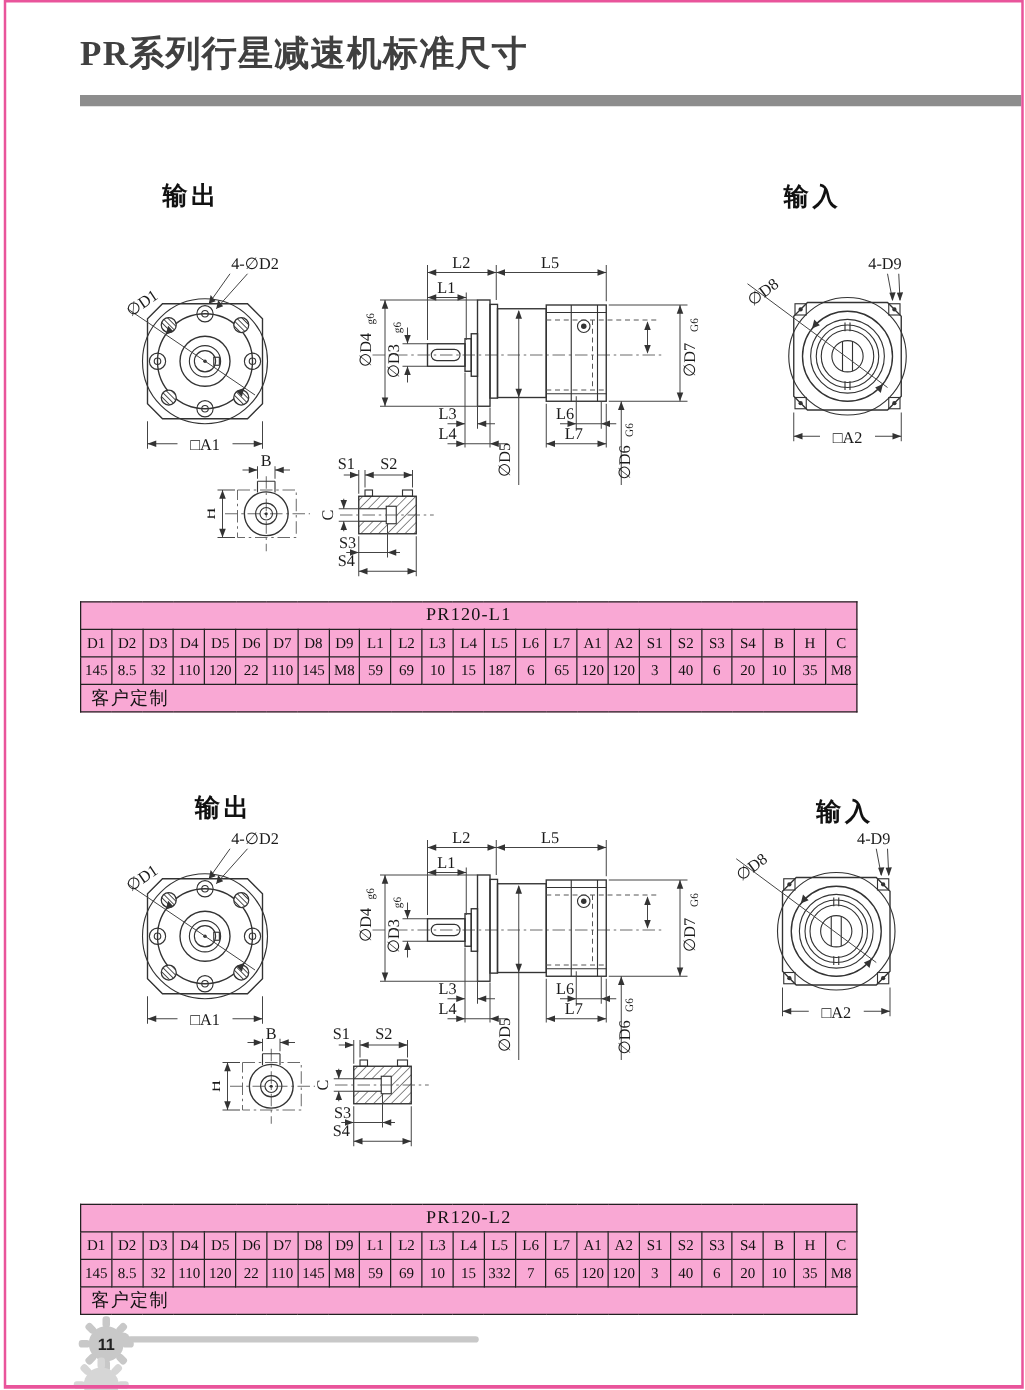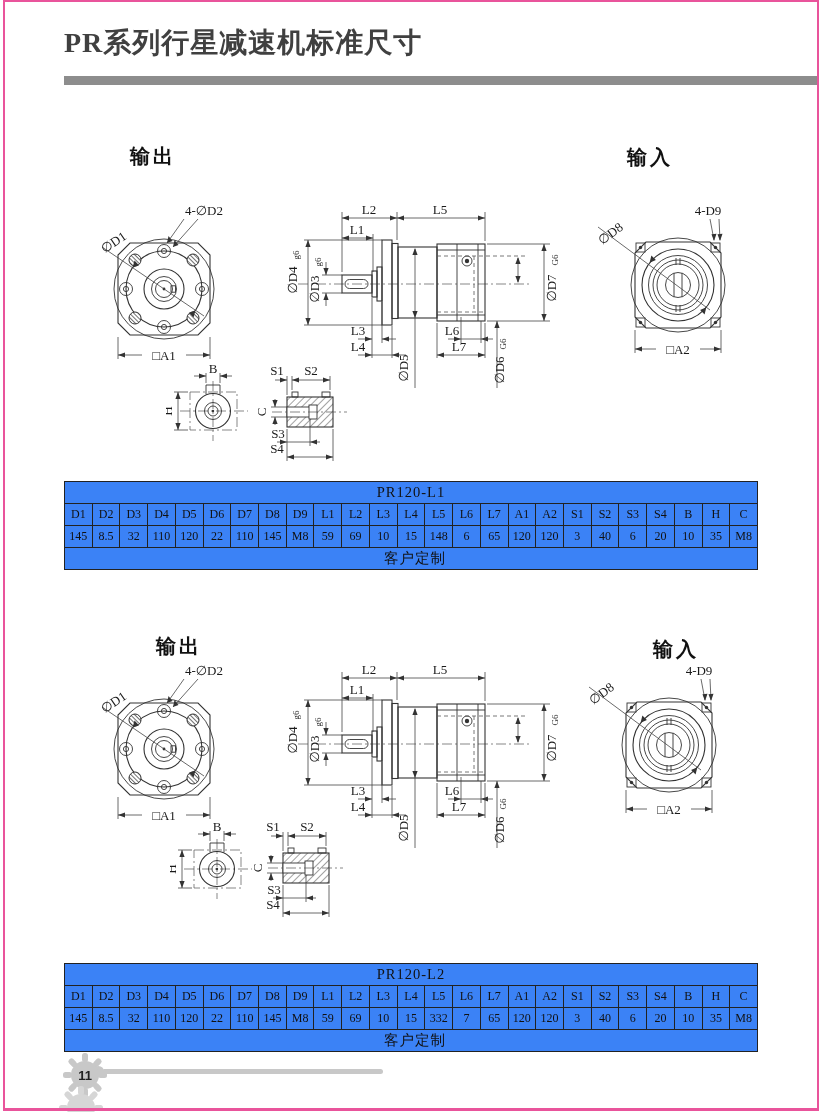--- a/index.html
+++ b/index.html
@@ -8,26 +8,26 @@
   .border-frame{position:absolute;top:0;left:3px;right:1px;bottom:1px;
         border:2px solid #e9549b;border-bottom-width:3px;pointer-events:none;z-index:6;}
   .abs{position:absolute;}
   .page-title{position:absolute;left:64px;top:24px;font-size:28px;font-weight:bold;
         color:#404040;letter-spacing:1px;white-space:nowrap;}
   .title-bar{position:absolute;left:64px;top:76px;width:753px;height:9px;background:#8d8d8d;}
   .io-label{position:absolute;font-size:20px;font-weight:bold;letter-spacing:3px;color:#111;white-space:nowrap;}
   .section{position:absolute;left:0;top:0;width:820px;height:575px;}
   .sec2{top:458px;}
   
-  .dim-table{position:absolute;left:64px;top:481px;width:694px;border-collapse:collapse;
-        table-layout:fixed;background:#3b82f6;}
+  .dim-table{position:absolute;left:64px;top:481px;width:622px;border-collapse:collapse;
+        table-layout:fixed;background:#f9a8d4;}
   .dim-table td{border:1px solid #222;text-align:center;height:21px;padding:0;
         font-size:12px;overflow:hidden;white-space:nowrap;}
   .dim-table .t-title td{font-size:14.5px;letter-spacing:1px;}
-  .dim-table .t-foot td{text-align:center;padding-left:8px;font-size:14.5px;letter-spacing:1px;}
+  .dim-table .t-foot td{text-align:left;padding-left:8px;font-size:14.5px;letter-spacing:1px;}
   
   .ln{fill:none;stroke:#333;stroke-width:1.1;}
   .ln2{fill:none;stroke:#333;stroke-width:0.9;}
   .dm{fill:none;stroke:#444;stroke-width:0.8;}
   .cl{fill:none;stroke:#555;stroke-width:0.7;stroke-dasharray:10 3 2 3;}
   .hd{fill:none;stroke:#555;stroke-width:0.8;stroke-dasharray:4 3;}
   .ar{fill:#333;stroke:none;}
   text.dl{font-family:"Liberation Serif",serif;font-size:13px;fill:#1a1a1a;}
   text.df{font-family:"Liberation Serif",serif;font-size:9px;fill:#1a1a1a;}
   text.gearnum{font-family:"Liberation Sans",sans-serif;font-size:13px;font-weight:bold;fill:#222;}
@@ -405,21 +405,21 @@
             <td>110</td>
             <td>120</td>
             <td>22</td>
             <td>110</td>
             <td>145</td>
             <td>M8</td>
             <td>59</td>
             <td>69</td>
             <td>10</td>
             <td>15</td>
-            <td>148</td>
+            <td>187</td>
             <td>6</td>
             <td>65</td>
             <td>120</td>
             <td>120</td>
             <td>3</td>
             <td>40</td>
             <td>6</td>
             <td>20</td>
             <td>10</td>
             <td>35</td>

